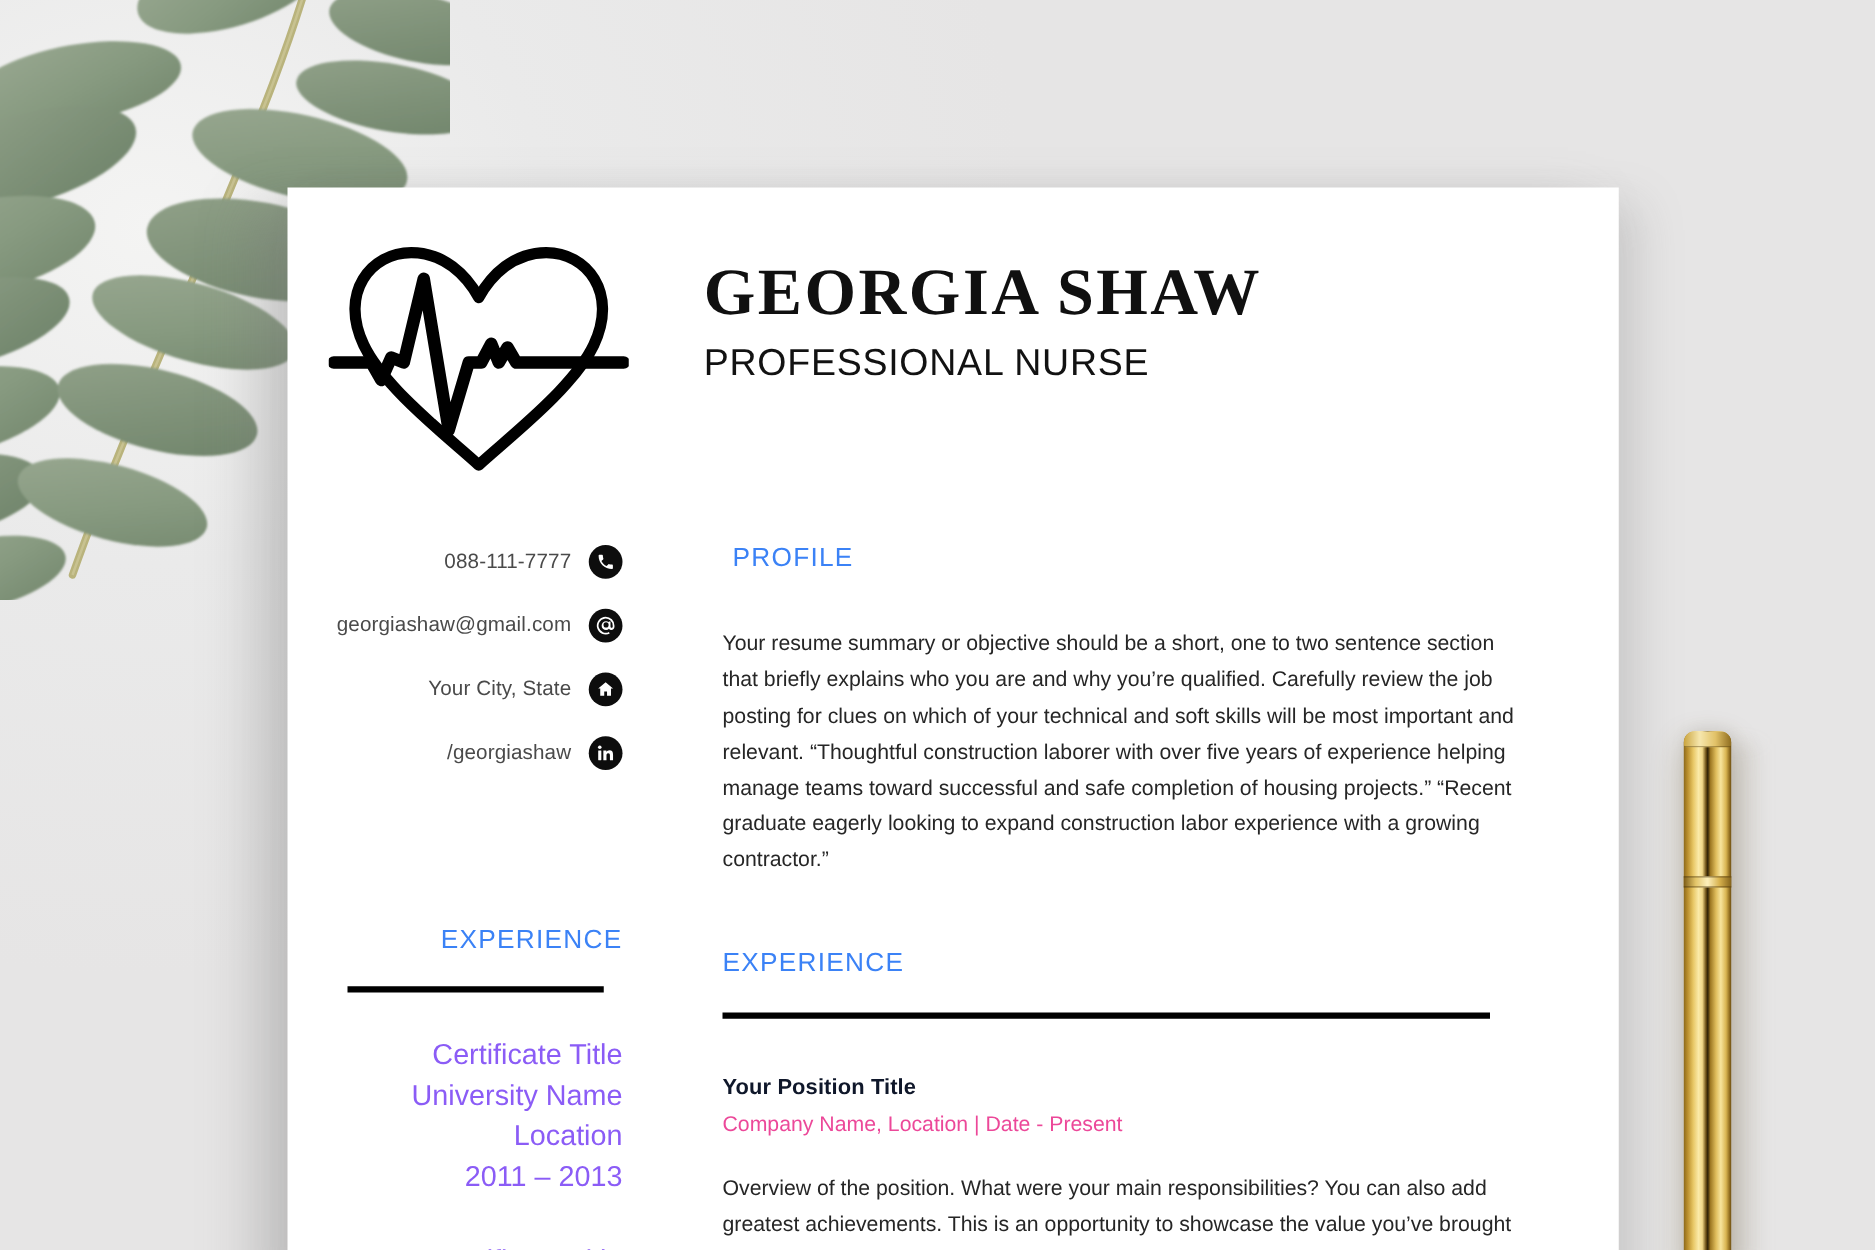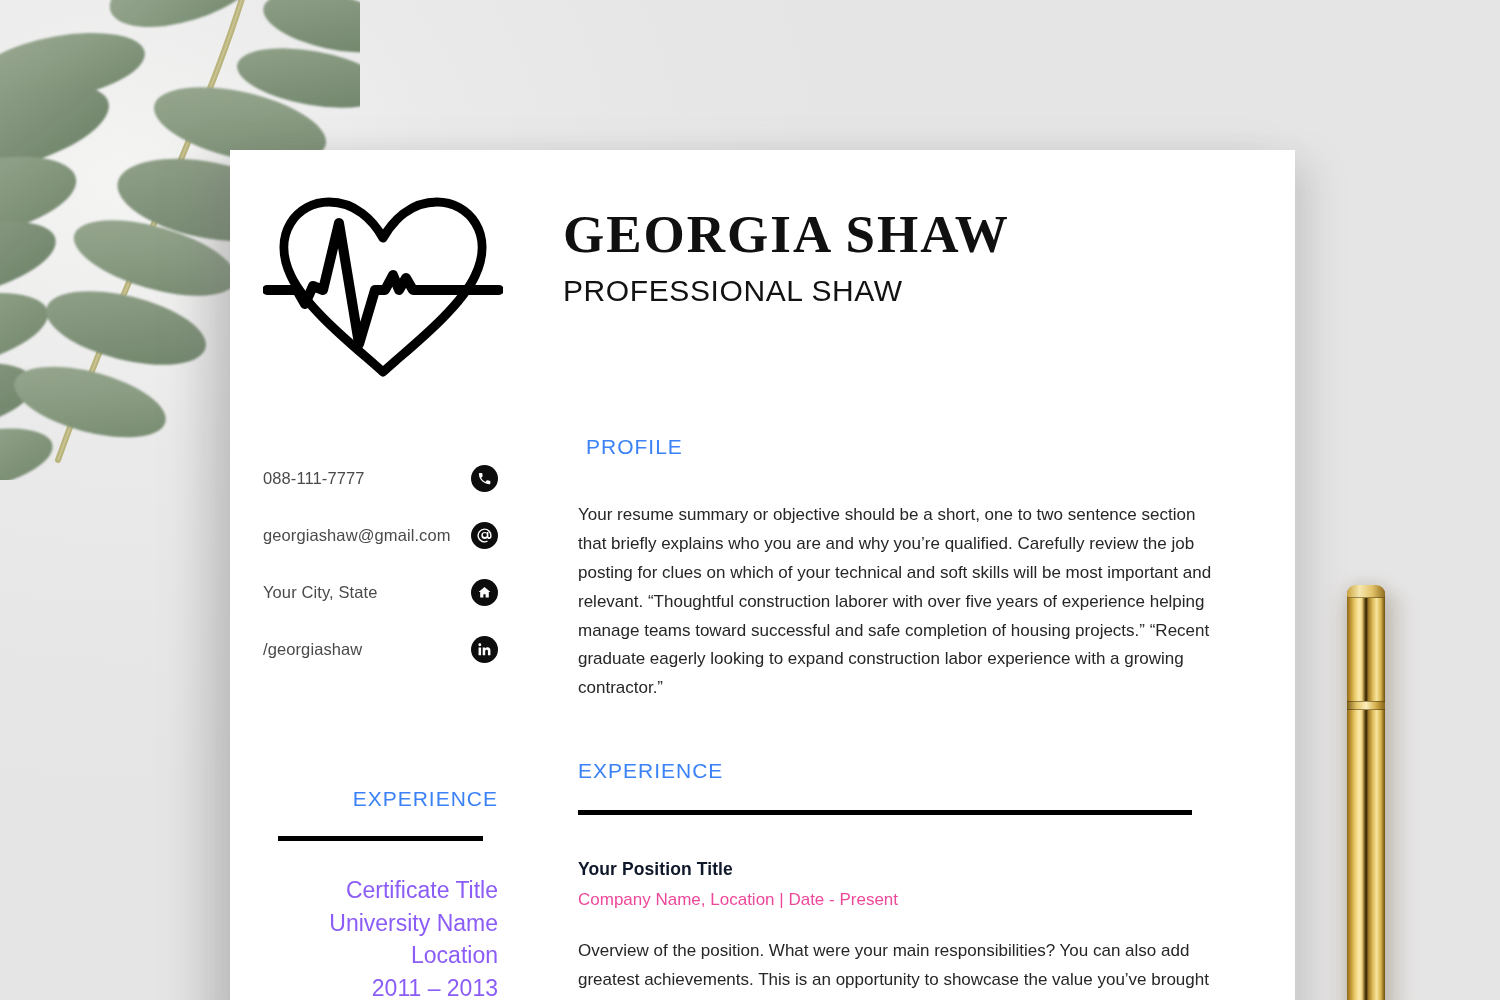--- a/index.html
+++ b/index.html
@@ -82,22 +82,22 @@
     color:#121212; white-space:nowrap;
   }
 
   
   .left-col  { position:absolute; left:33px;  top:285px; width:235px; }
   .right-col { position:absolute; left:348px; top:285px; width:670px; }
 
   
   .contact-list { width:235px; }
   .contact-row {
-    display:flex; align-items:center; justify-content:space-between;
-    gap:14px; margin-bottom:23px; height:28px;margin-top:29px;
+    display:flex; align-items:center; justify-content:flex-end;
+    gap:14px; margin-bottom:23px; height:28px;
   }
   .contact-text {
     font-size:16.5px; color:#4a4a4a; letter-spacing:0.1px;
     text-align:right; white-space:nowrap;
   }
   .ic {
     flex:0 0 auto; width:27px; height:27px; border-radius:50%;
     background:#0d0d0d; display:flex; align-items:center; justify-content:center;
   }
   .ic svg { display:block; }
@@ -205,21 +205,21 @@
 
       <svg class="logo" viewBox="0 0 240 195">
         <path d="M120 182 C 96 160, 44 120, 28 86 C 8 44, 34 12, 66 12 C 92 12, 110 30, 120 48
                  C 130 30, 148 12, 174 12 C 206 12, 232 44, 212 86 C 196 120, 144 160, 120 182 Z" fill="none" stroke="#000" stroke-width="9" stroke-linejoin="round" stroke-linecap="round"></path>
         <path d="M4 100 L34 100 L42 114 L50 96 L60 100 L76 33 L96 154 L112 100
                  L122 100 L130 85 L136 100 L143 88 L150 100 L236 100" fill="none" stroke="#000" stroke-width="10" stroke-linejoin="round" stroke-linecap="round"></path>
       </svg>
 
       <div class="name-block">
         <div class="name">GEORGIA SHAW</div>
-        <div class="subtitle">PROFESSIONAL SHAW</div>
+        <div class="subtitle">PROFESSIONAL NURSE</div>
       </div>
     </div>
 
     <div class="left-col">
 
       <div class="contact-list">
 
         <div class="contact-row">
           <span class="contact-text">088-111-7777</span>
           <span class="ic">

